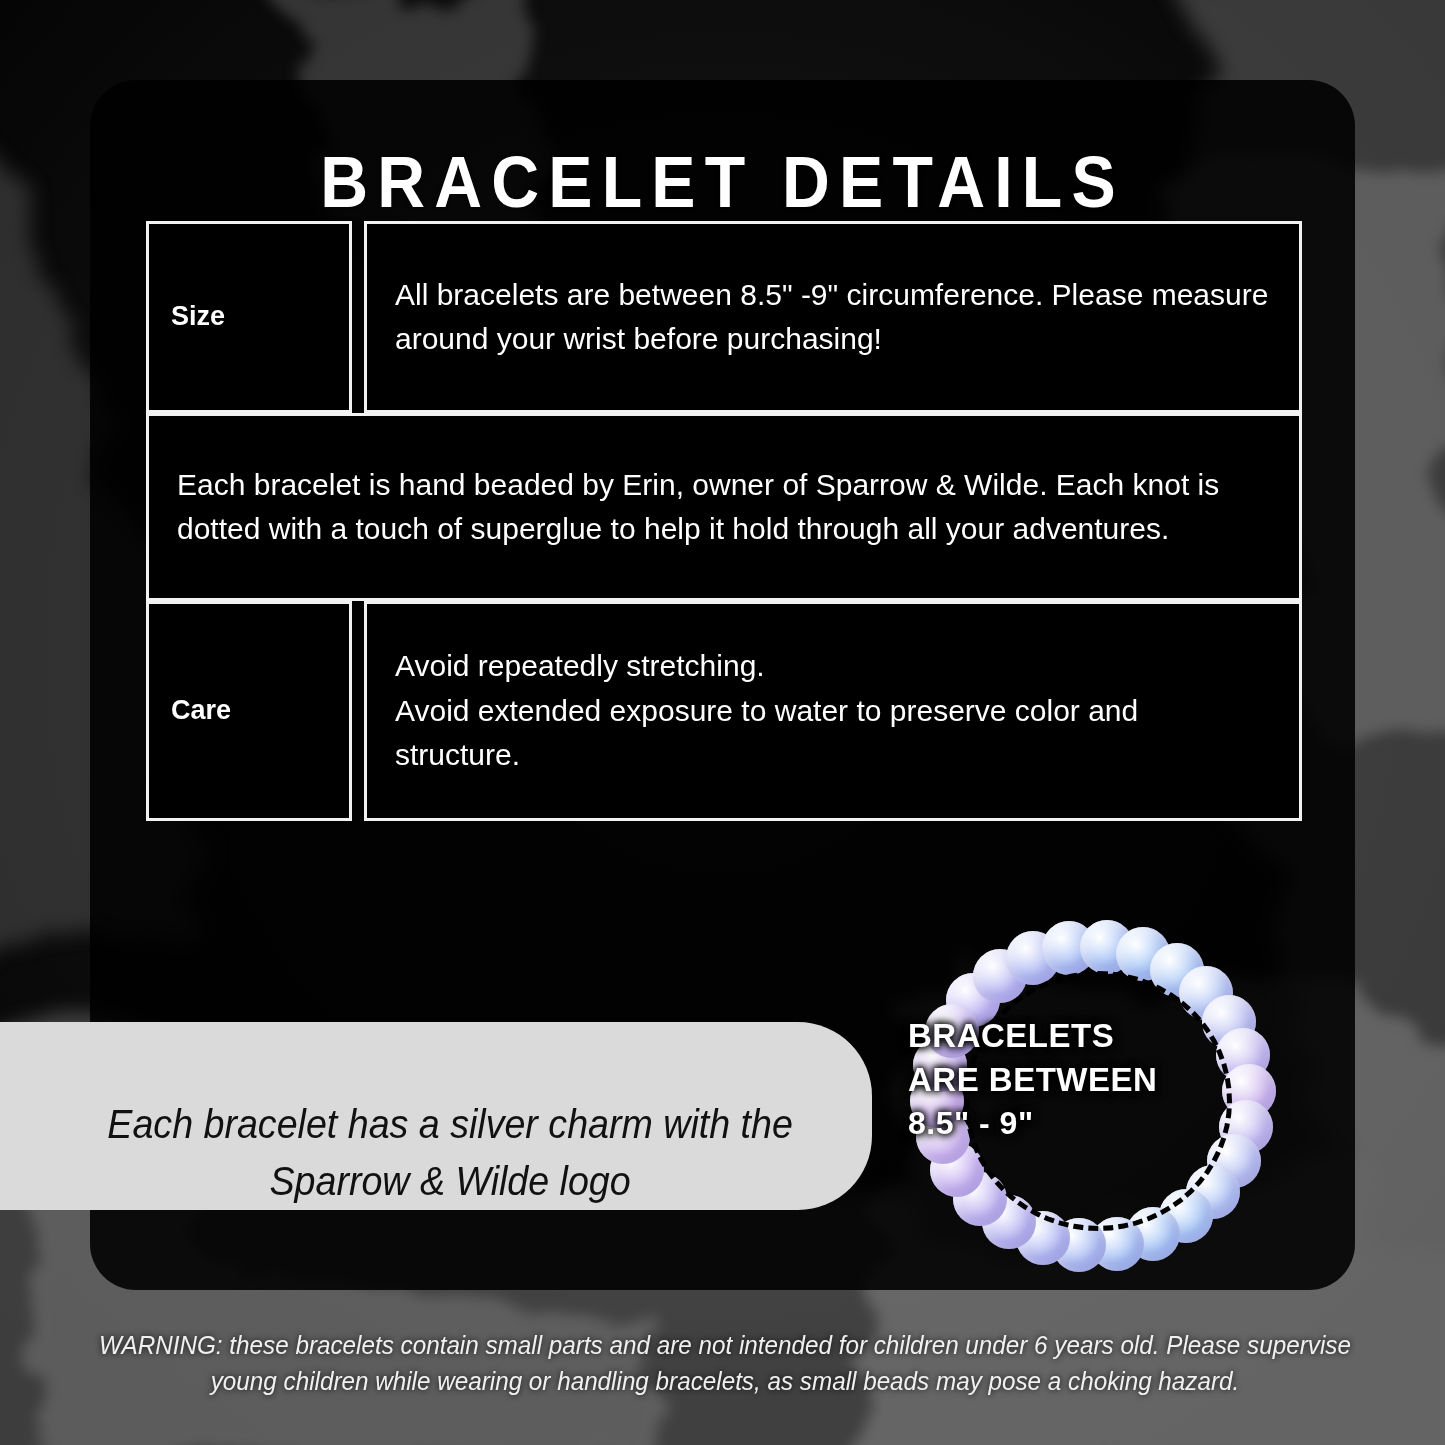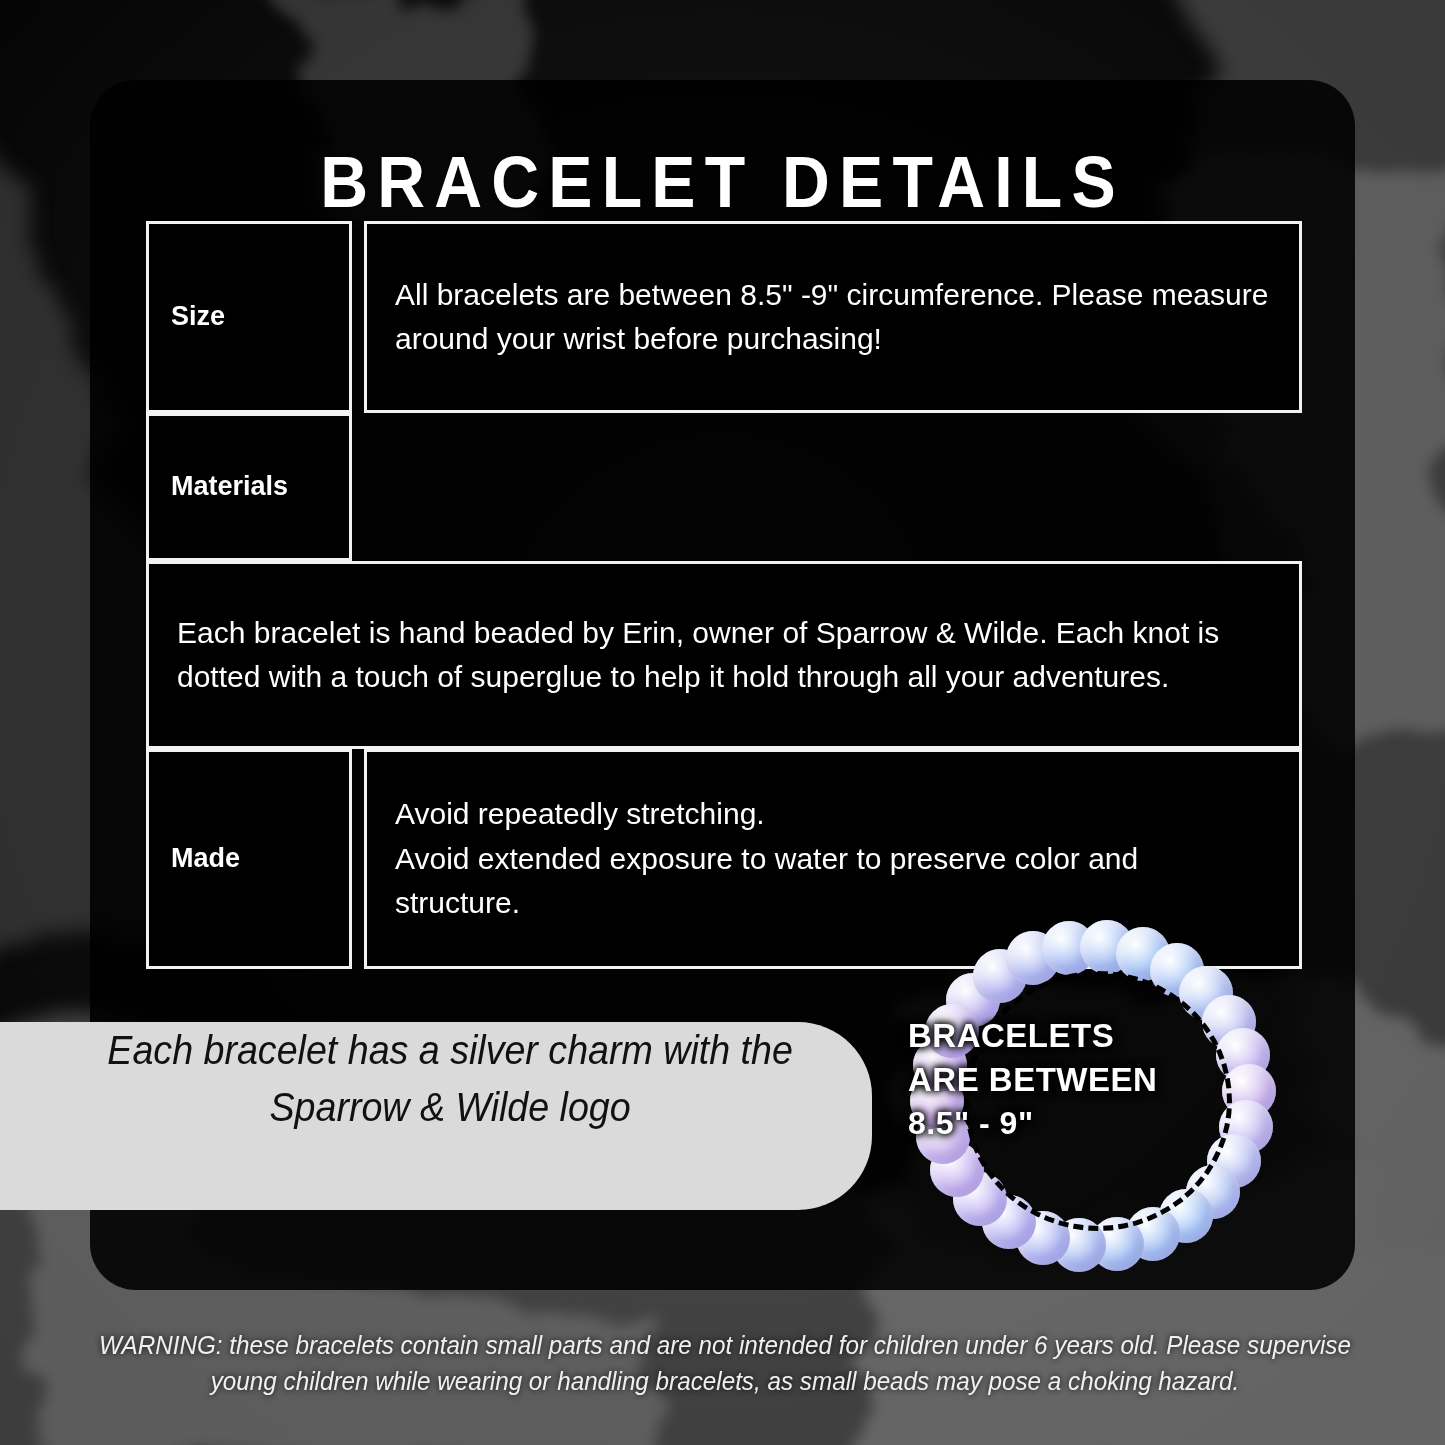--- a/index.html
+++ b/index.html
@@ -71,21 +71,21 @@
   .r1 .cell{height:192px;}
   .r2 .cell{height:148px;}
   .r3 .cell{height:188px;}
   .r4 .cell{height:220px;}
 
   
   #charm{
     position:absolute;left:0;top:1022px;width:872px;height:188px;
     background:#dadada;
     border-radius:0 74px 74px 0;
-    display:flex;align-items:flex-start;justify-content:center;
+    display:flex;align-items:flex-end;justify-content:center;
     z-index:6;
   }
   #charm .txt{
     color:#111;
     font-size:40px;
     font-style:italic;
     font-weight:normal;
     line-height:1.42;
     text-align:center;
     padding:0 54px 0 84px;
@@ -175,29 +175,28 @@
 <div id="title">BRACELET DETAILS</div>
 
 <div id="table">
 
   <div class="row r1">
     <div class="cell cell-label">Size</div>
     <div class="cell cell-body">All bracelets are between 8.5" -9" circumference. Please measure around your wrist before purchasing!</div>
   </div>
 
   <div class="row r2">
-    <div class="cell cell-label">Materials</div>
   </div>
 
   <div class="row r3">
     <div class="cell cell-body">Each bracelet is hand beaded by Erin, owner of Sparrow &amp; Wilde. Each knot is dotted with a touch of superglue to help it hold through all your adventures.</div>
   </div>
 
   <div class="row r4">
-    <div class="cell cell-label">Made</div>
+    <div class="cell cell-label">Care</div>
     <div class="cell cell-body" style="white-space:pre-line">Avoid repeatedly stretching.
 Avoid extended exposure to water to preserve color and structure.</div>
   </div>
 
 </div>
 
 <div id="charm">
   <div class="txt">Each bracelet has a silver charm with the Sparrow &amp; Wilde logo</div>
 </div>
 

